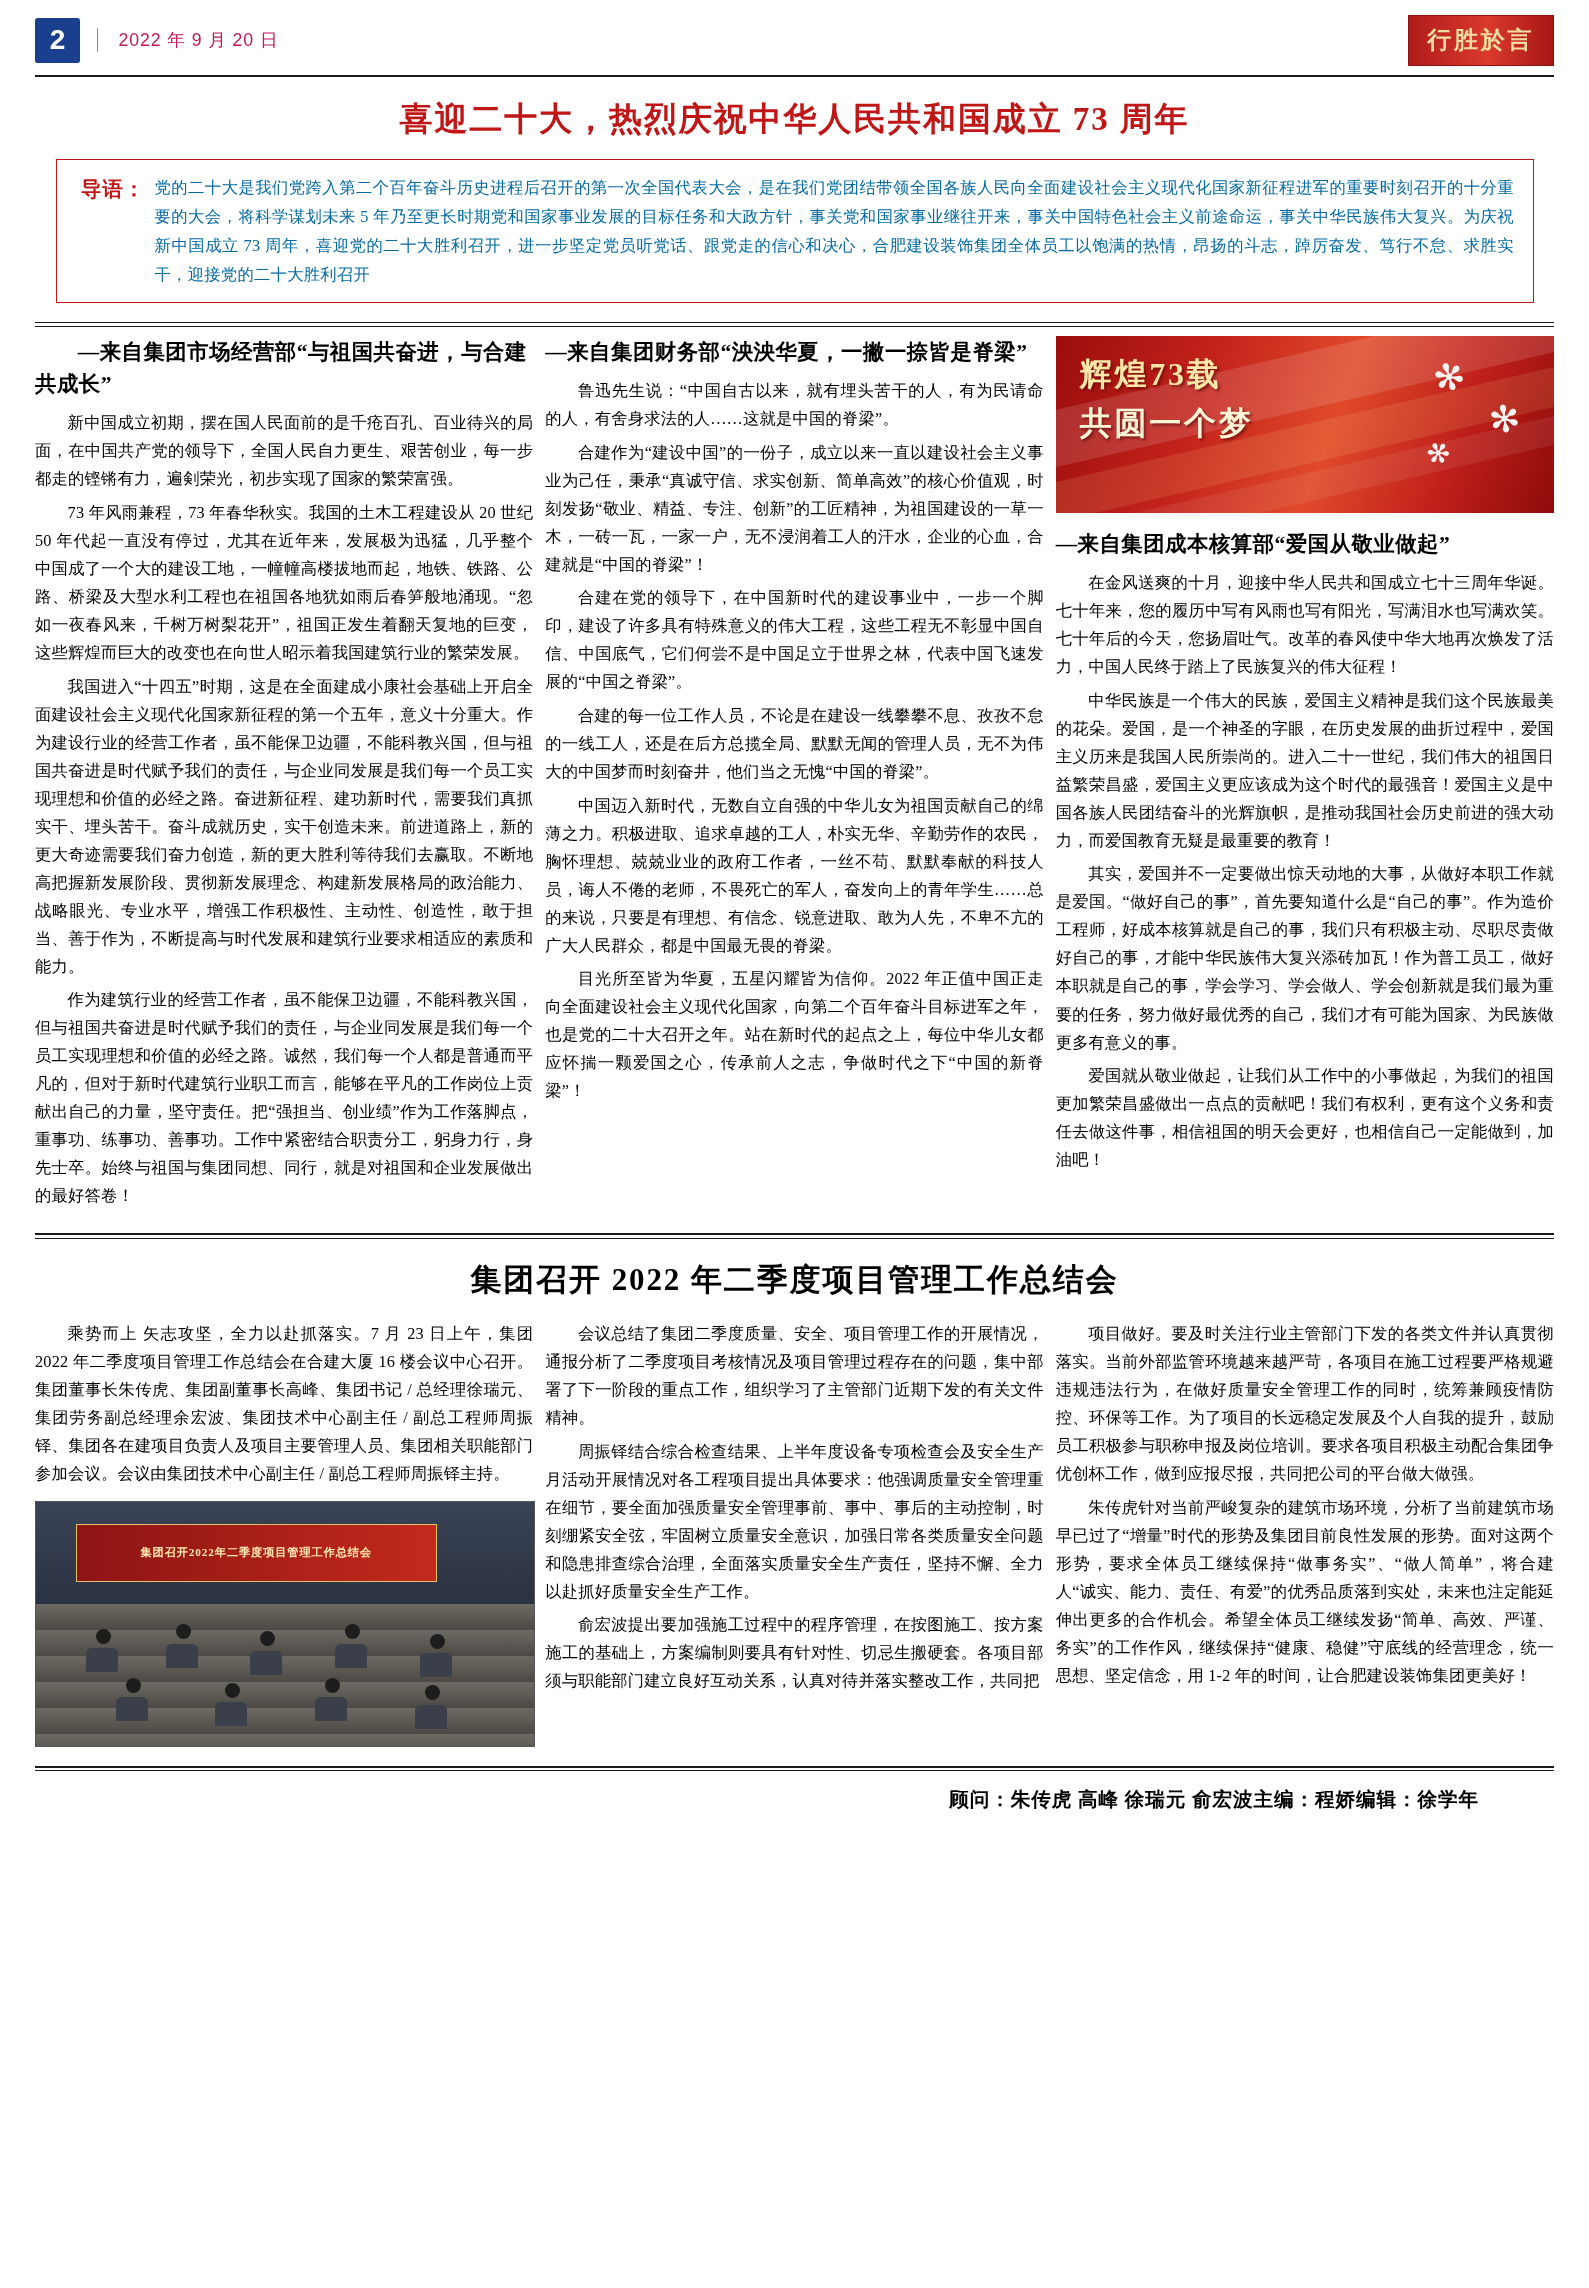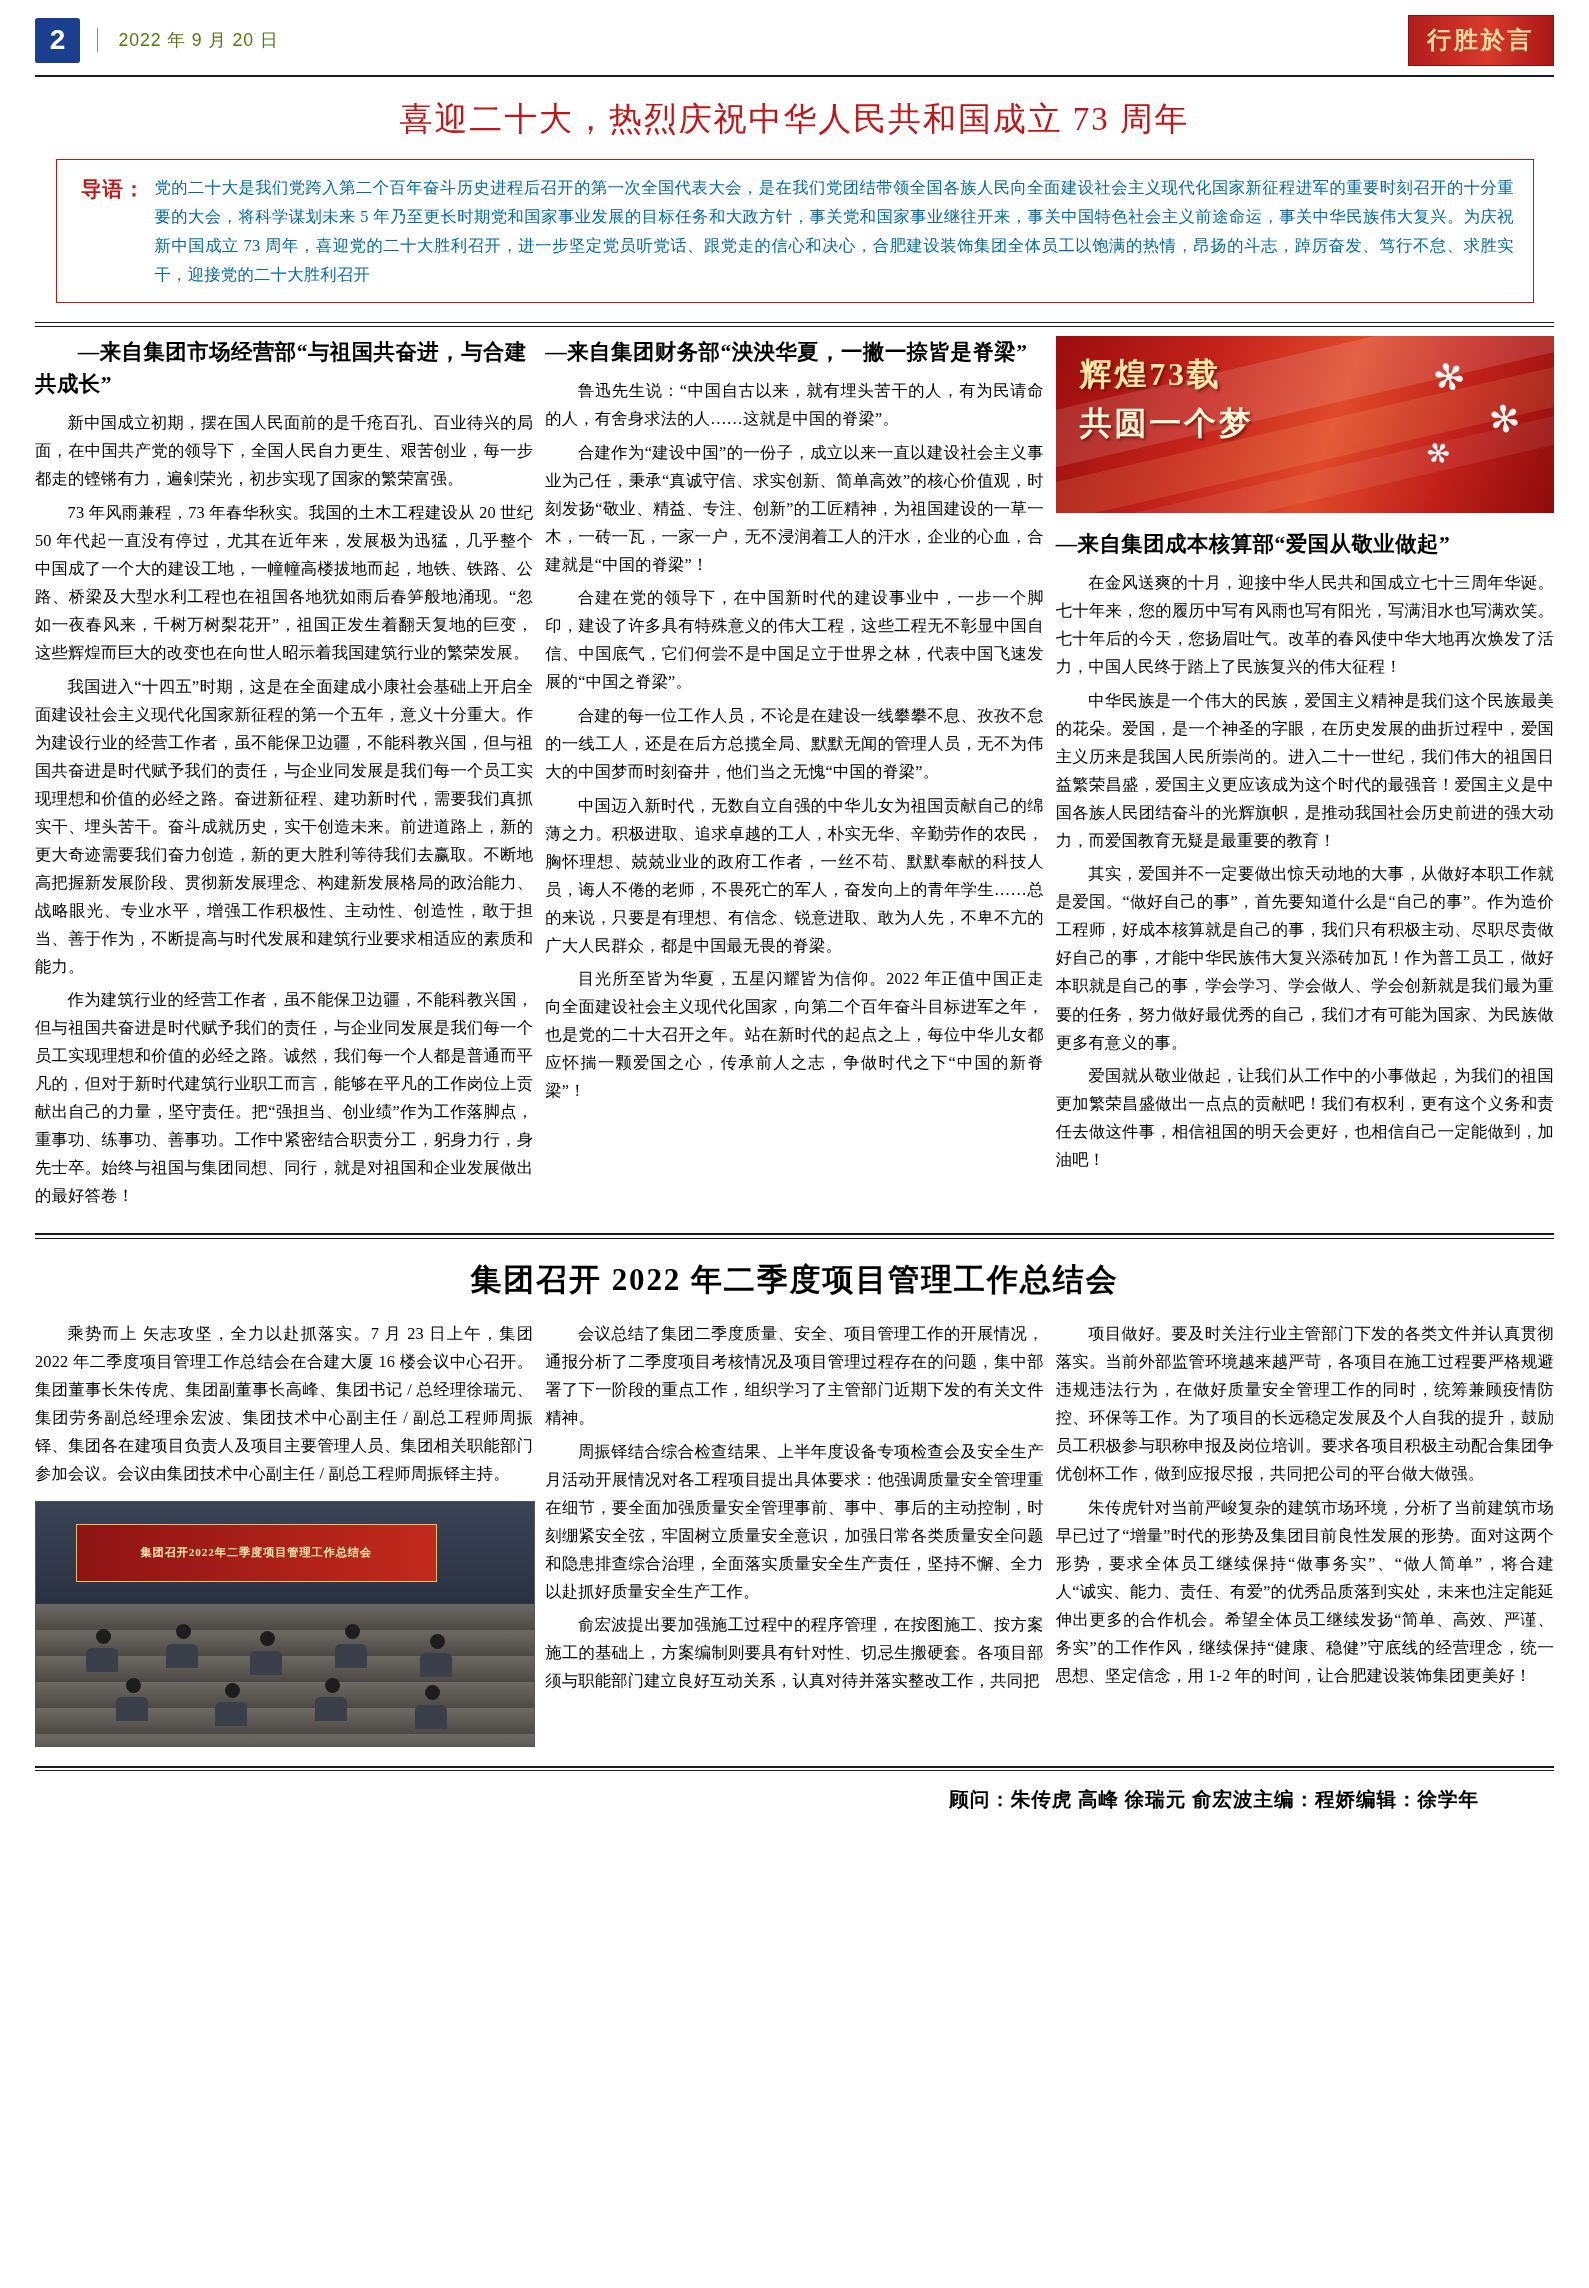--- a/index.html
+++ b/index.html
@@ -41,21 +41,21 @@
     display: flex;
     align-items: center;
     justify-content: center;
     border-radius: 2.8px;
     margin-right: 17px;
   }
   .date-box {
     border-left: 1.9px solid #888;
     padding-left: 20.5px;
     font-size: 17.7px;
-    color: #4d7c0f;
+    color: #be185d;
     letter-spacing: 0.9px;
     font-family: "Liberation Sans", sans-serif;
   }
   .brand-box {
     margin-left: auto;
     background: linear-gradient(90deg,#b01c1c 0%, #d93a2b 55%, #a81616 100%);
     color: #f3dca0;
     font-size: 24px;
     font-weight: bold;
     letter-spacing: 2.8px;
@@ -66,21 +66,21 @@
   .masthead-rule {
     border-top: 2.8px solid #1a1a1a;
     margin-top: 5.6px;
   }
 
   
   .main-headline {
     text-align: center;
     color: #c01616;
     font-size: 33px;
-    font-weight: normal;
+    font-weight: bold;
     letter-spacing: 1.9px;
     margin: 20.5px 0 17px 0;
   }
 
   
   .lead-box {
     border: 1.9px solid #c01616;
     padding: 13px 18.6px 13px 17px;
     margin: 0 20.5px 18.6px 20.5px;
     display: flex;

